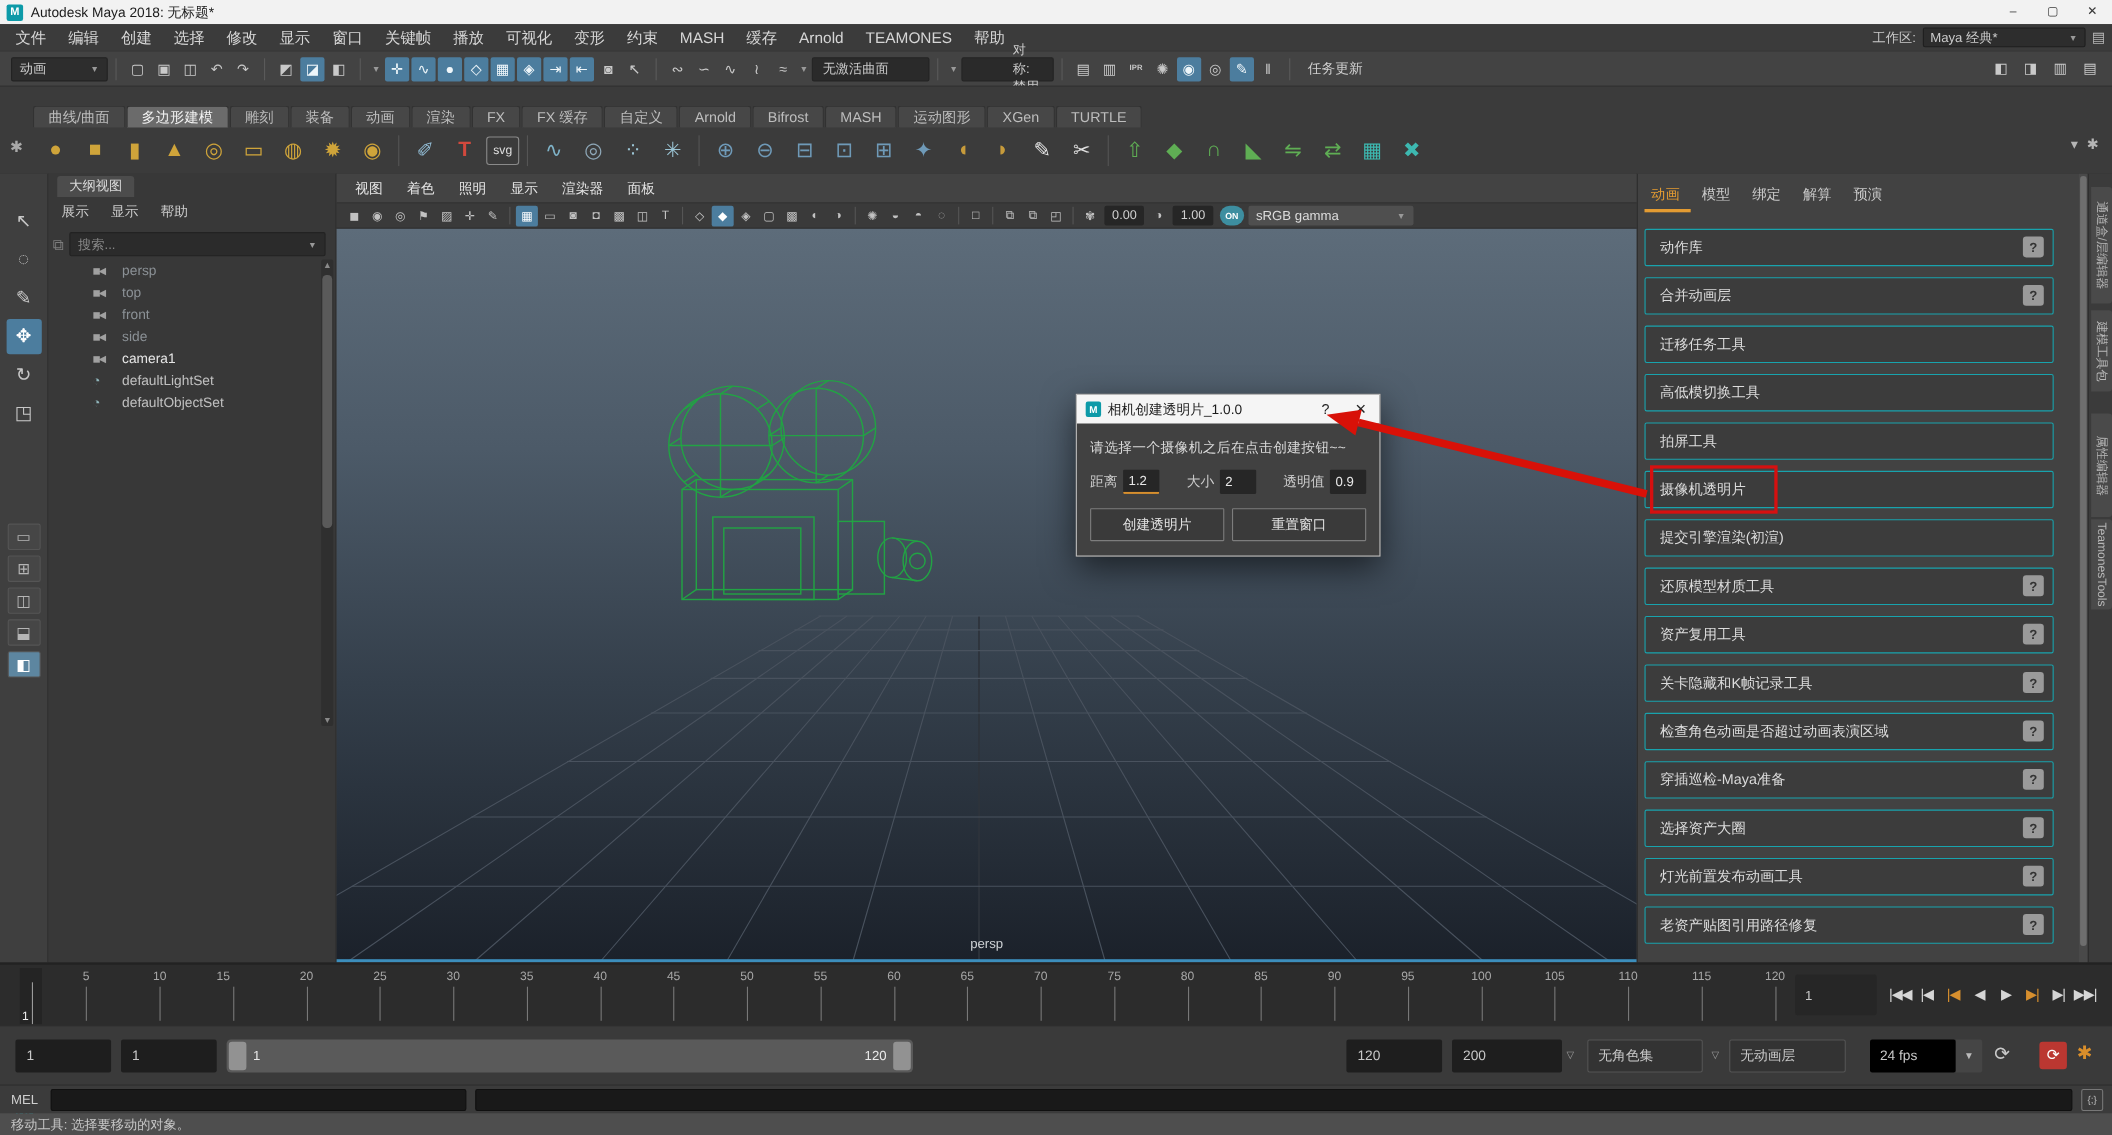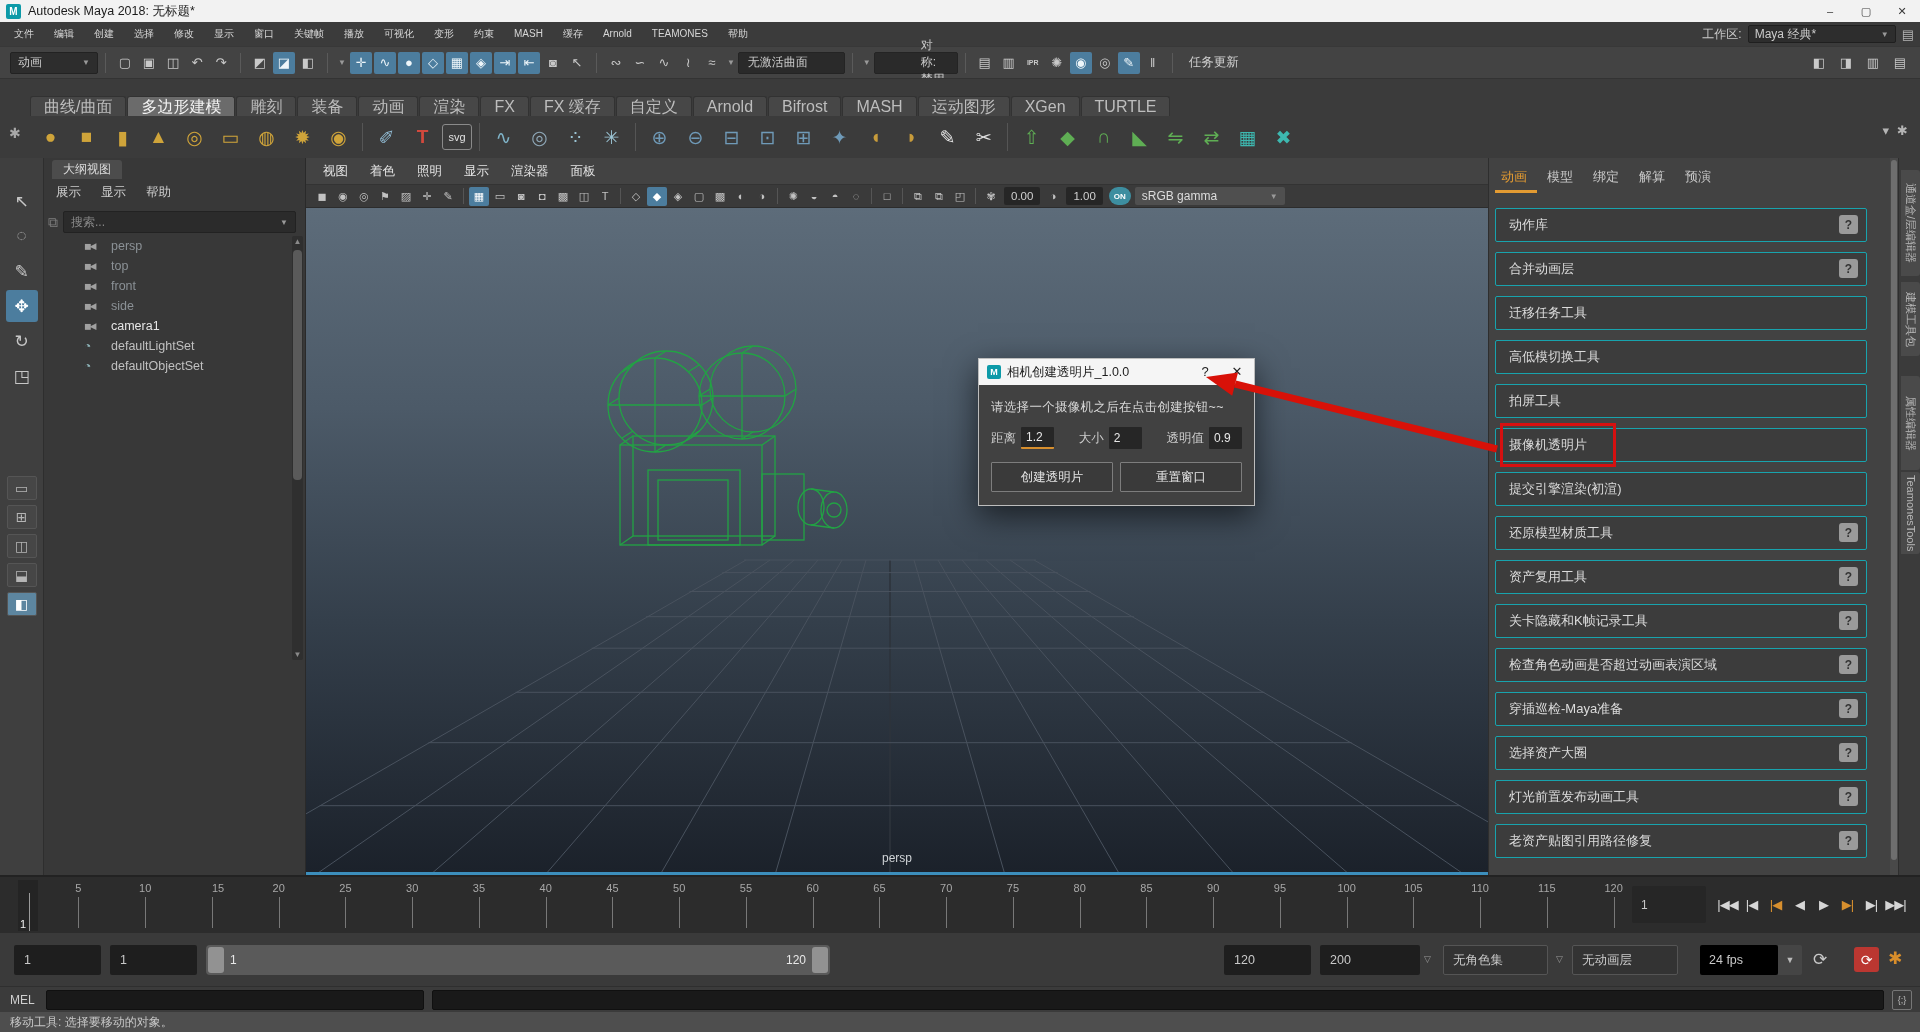--- a/index.html
+++ b/index.html
@@ -9,21 +9,21 @@
 
 
 .titlebar{position:absolute;left:0;top:0;width:1920px;height:22px;background:#f2f2f2;display:flex;align-items:center;padding-left:6px;color:#1b1b1b}
 .maya-badge{width:15px;height:15px;background:#0d9aa8;color:#fff;font-weight:bold;font-size:10px;display:flex;align-items:center;justify-content:center;border-radius:2px;margin-right:7px;flex:0 0 auto}
 .tb-title{font-size:12.5px;color:#1b1b1b}
 .win-controls{position:absolute;right:0;top:0;height:22px;display:flex}
 .win-btn{width:36px;text-align:center;line-height:22px;color:#3a3a3a;font-size:11px}
 
 
 .menubar{position:absolute;left:0;top:22px;width:1920px;height:24px;background:#3b3b3b;display:flex;align-items:center;padding-left:4px}
-.menu-item{padding:0 10px;line-height:24px;color:#d6d6d6;font-size:10px}
+.menu-item{padding:0 10px;line-height:24px;color:#d6d6d6;font-size:14px}
 .workspace{position:absolute;right:6px;top:22px;height:24px;display:flex;align-items:center;gap:6px;color:#c9c9c9}
 .ws-box{width:148px;height:18px;background:#2d2d2d;border:1px solid #1f1f1f;border-radius:2px;color:#ccc;display:flex;align-items:center;justify-content:space-between;padding:0 6px;font-size:12px}
 .ws-caret{font-size:8px;color:#999}
 .ws-icon{color:#b5b5b5;font-size:13px}
 
 
 .statusline{position:absolute;left:0;top:46px;width:1920px;height:32px;background:#434343;border-top:1px solid #383838;display:flex;align-items:center;padding-left:10px}
 .sl-sep{width:1px;height:20px;background:#5a5a5a;margin:0 7px;flex:0 0 auto}
 .sl-caret{color:#999;font-size:8px;margin:0 3px}
 .sl-icon{width:22px;height:22px;margin:0 1px;display:flex;align-items:center;justify-content:center;color:#c9c9c9;font-size:13px;border-radius:2px;flex:0 0 auto}
@@ -31,21 +31,21 @@
 .sl-icon.small{font-size:7px;font-weight:bold;letter-spacing:0}
 .sl-select{width:88px;height:22px;background:#2d2d2d;border:1px solid #222;border-radius:2px;display:flex;align-items:center;justify-content:space-between;padding:0 7px;color:#ccc}
 .sl-field{height:22px;background:#2a2a2a;border:1px solid #242424;border-radius:2px;color:#c9c9c9;display:flex;align-items:center;padding:0 9px;font-size:12px;flex:0 0 auto}
 .sl-btn{color:#cfcfcf;margin:0 9px;font-size:12.5px;flex:0 0 auto}
 .sl-right{position:absolute;right:8px;top:46px;height:32px;display:flex;align-items:center;gap:3px}
 
 
 .shelfwrap{position:absolute;left:0;top:78px;width:1920px;height:80px;background:#3b3b3b;border-top:1px solid #333}
 .shelf-gear{position:absolute;left:9px;top:46px;color:#a8a8a8;font-size:14px}
 .shelf-tabs{position:absolute;left:30px;top:17px;height:20px;display:flex;gap:1px}
-.shelf-tab{padding:0 13px;line-height:20px;background:#474747;color:#bdbdbd;font-size:16px;border-radius:3px 3px 0 0;border:1px solid #323232;border-bottom:none}
+.shelf-tab{padding:0 13px;line-height:20px;background:#474747;color:#bdbdbd;font-size:13px;border-radius:3px 3px 0 0;border:1px solid #323232;border-bottom:none}
 .shelf-tab.active{background:#6b6b6b;color:#f2f2f2}
 .shelf-icons{position:absolute;left:34px;top:39px;height:38px;display:flex;align-items:center;gap:3px}
 .shelf-icon{width:33px;height:33px;display:flex;align-items:center;justify-content:center;font-size:19px;border-radius:3px;flex:0 0 auto}
 .shelf-icon.bold{font-weight:bold}
 .shelf-icon.box{border:1px solid #8a8a8a;font-size:11px;width:30px;height:26px;border-radius:3px}
 .shelf-sep{width:1px;height:28px;background:#555;margin:0 4px}
 .shelf-right{position:absolute;right:12px;top:44px;display:flex;gap:8px;color:#b5b5b5;font-size:13px}
 
 
 .toolbox{position:absolute;left:0;top:158px;width:44px;height:717px;background:#3f3f3f;border-right:1px solid #2e2e2e;padding-top:24px}
@@ -636,21 +636,21 @@
   <div class="timeline">
     <div class="tl-area" id="tl-area">
         <div class="tl-ph">
           <div class="tl-phline"></div>
           <div class="tl-phnum">1</div>
         </div>
         <div class="tl-num" style="left: 64.4px;">5</div>
         <div class="tl-line" style="left: 64.4px;"></div>
         <div class="tl-num" style="left: 131.15px;">10</div>
         <div class="tl-line" style="left: 131.15px;"></div>
-        <div class="tl-num" style="left: 204px;">15</div>
+        <div class="tl-num" style="left: 189px;">15</div>
         <div class="tl-line" style="left: 197.9px;"></div>
         <div class="tl-num" style="left: 264.65px;">20</div>
         <div class="tl-line" style="left: 264.65px;"></div>
         <div class="tl-num" style="left: 331.4px;">25</div>
         <div class="tl-line" style="left: 331.4px;"></div>
         <div class="tl-num" style="left: 398.15px;">30</div>
         <div class="tl-line" style="left: 398.15px;"></div>
         <div class="tl-num" style="left: 464.9px;">35</div>
         <div class="tl-line" style="left: 464.9px;"></div>
         <div class="tl-num" style="left: 531.65px;">40</div>

